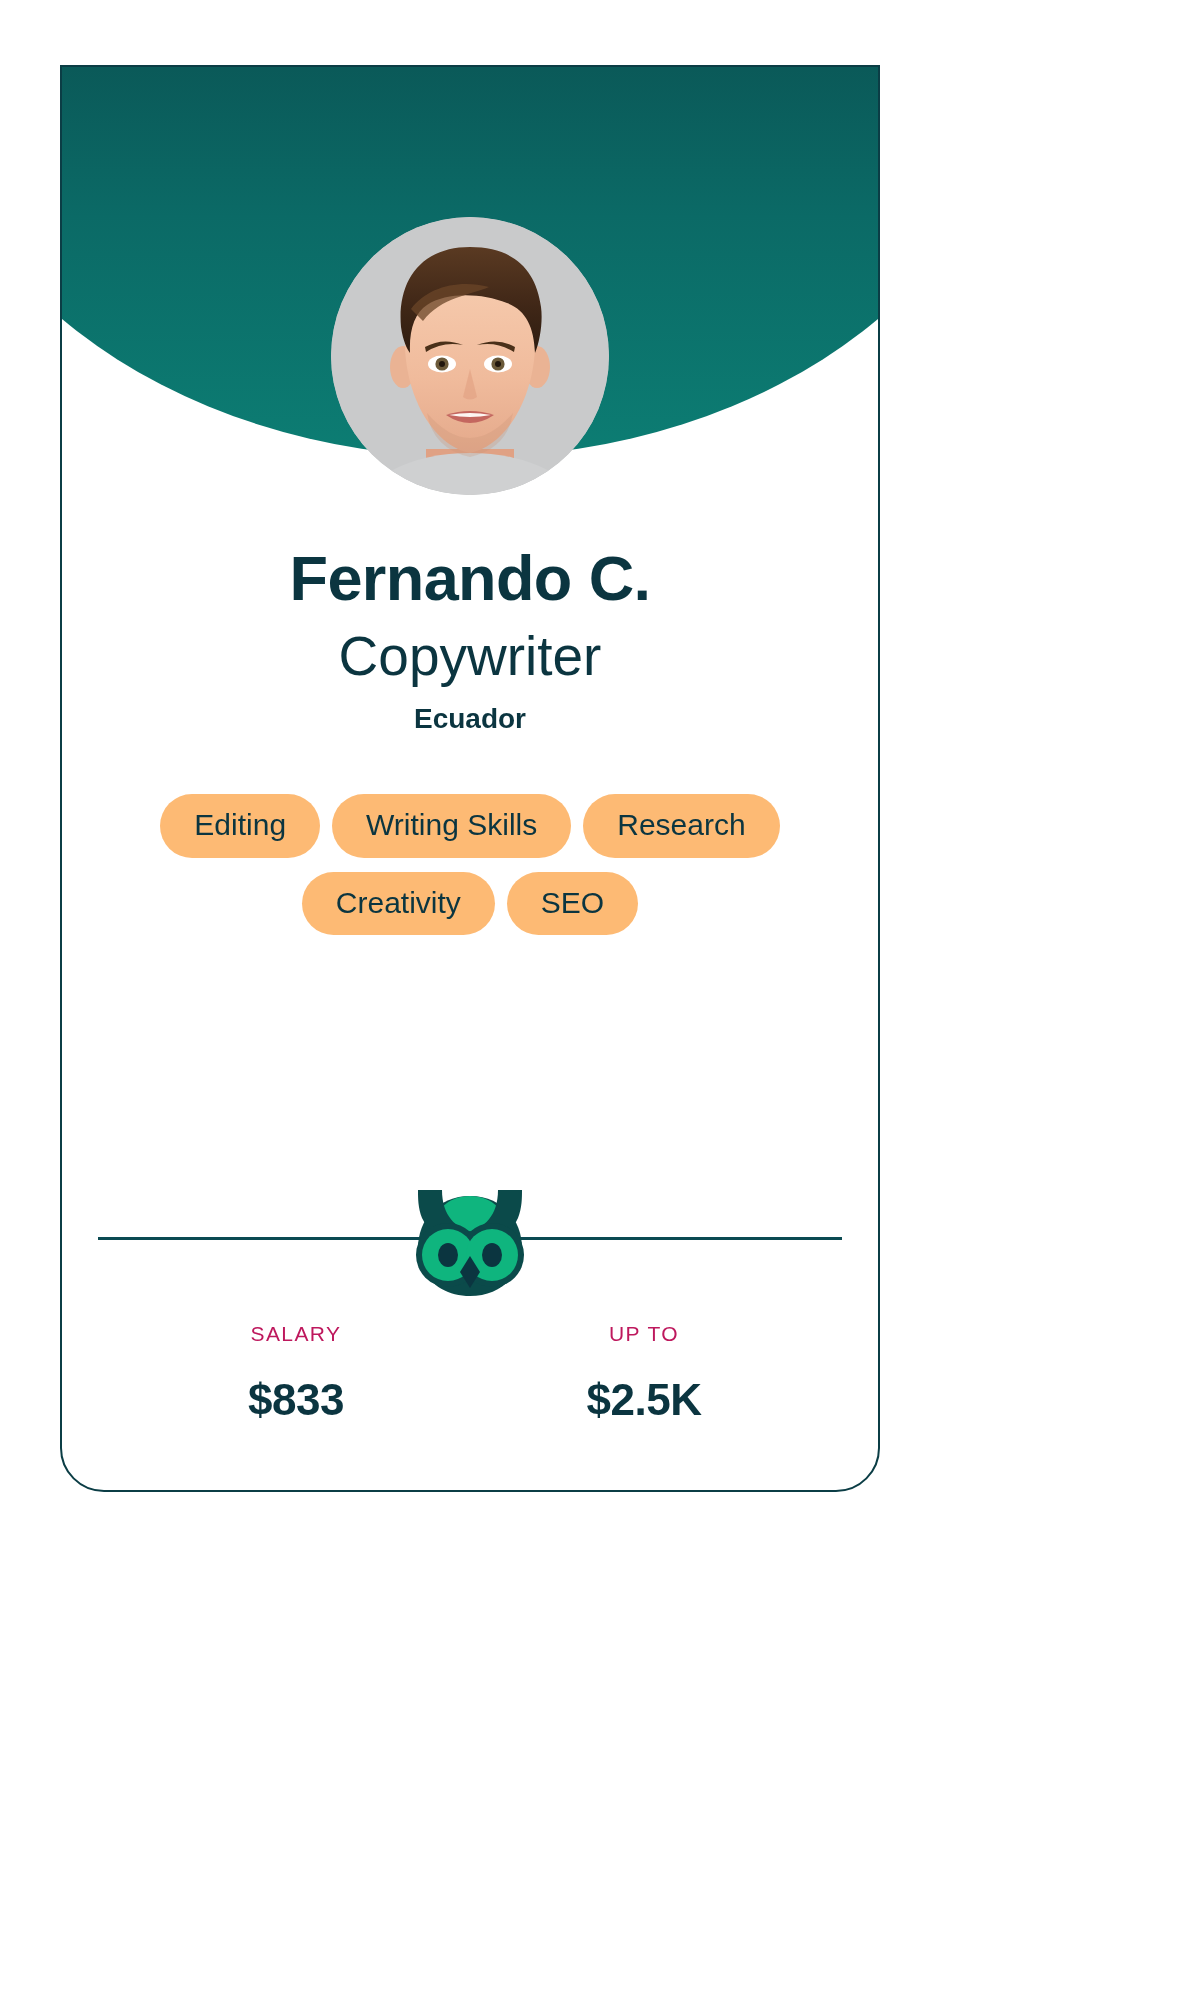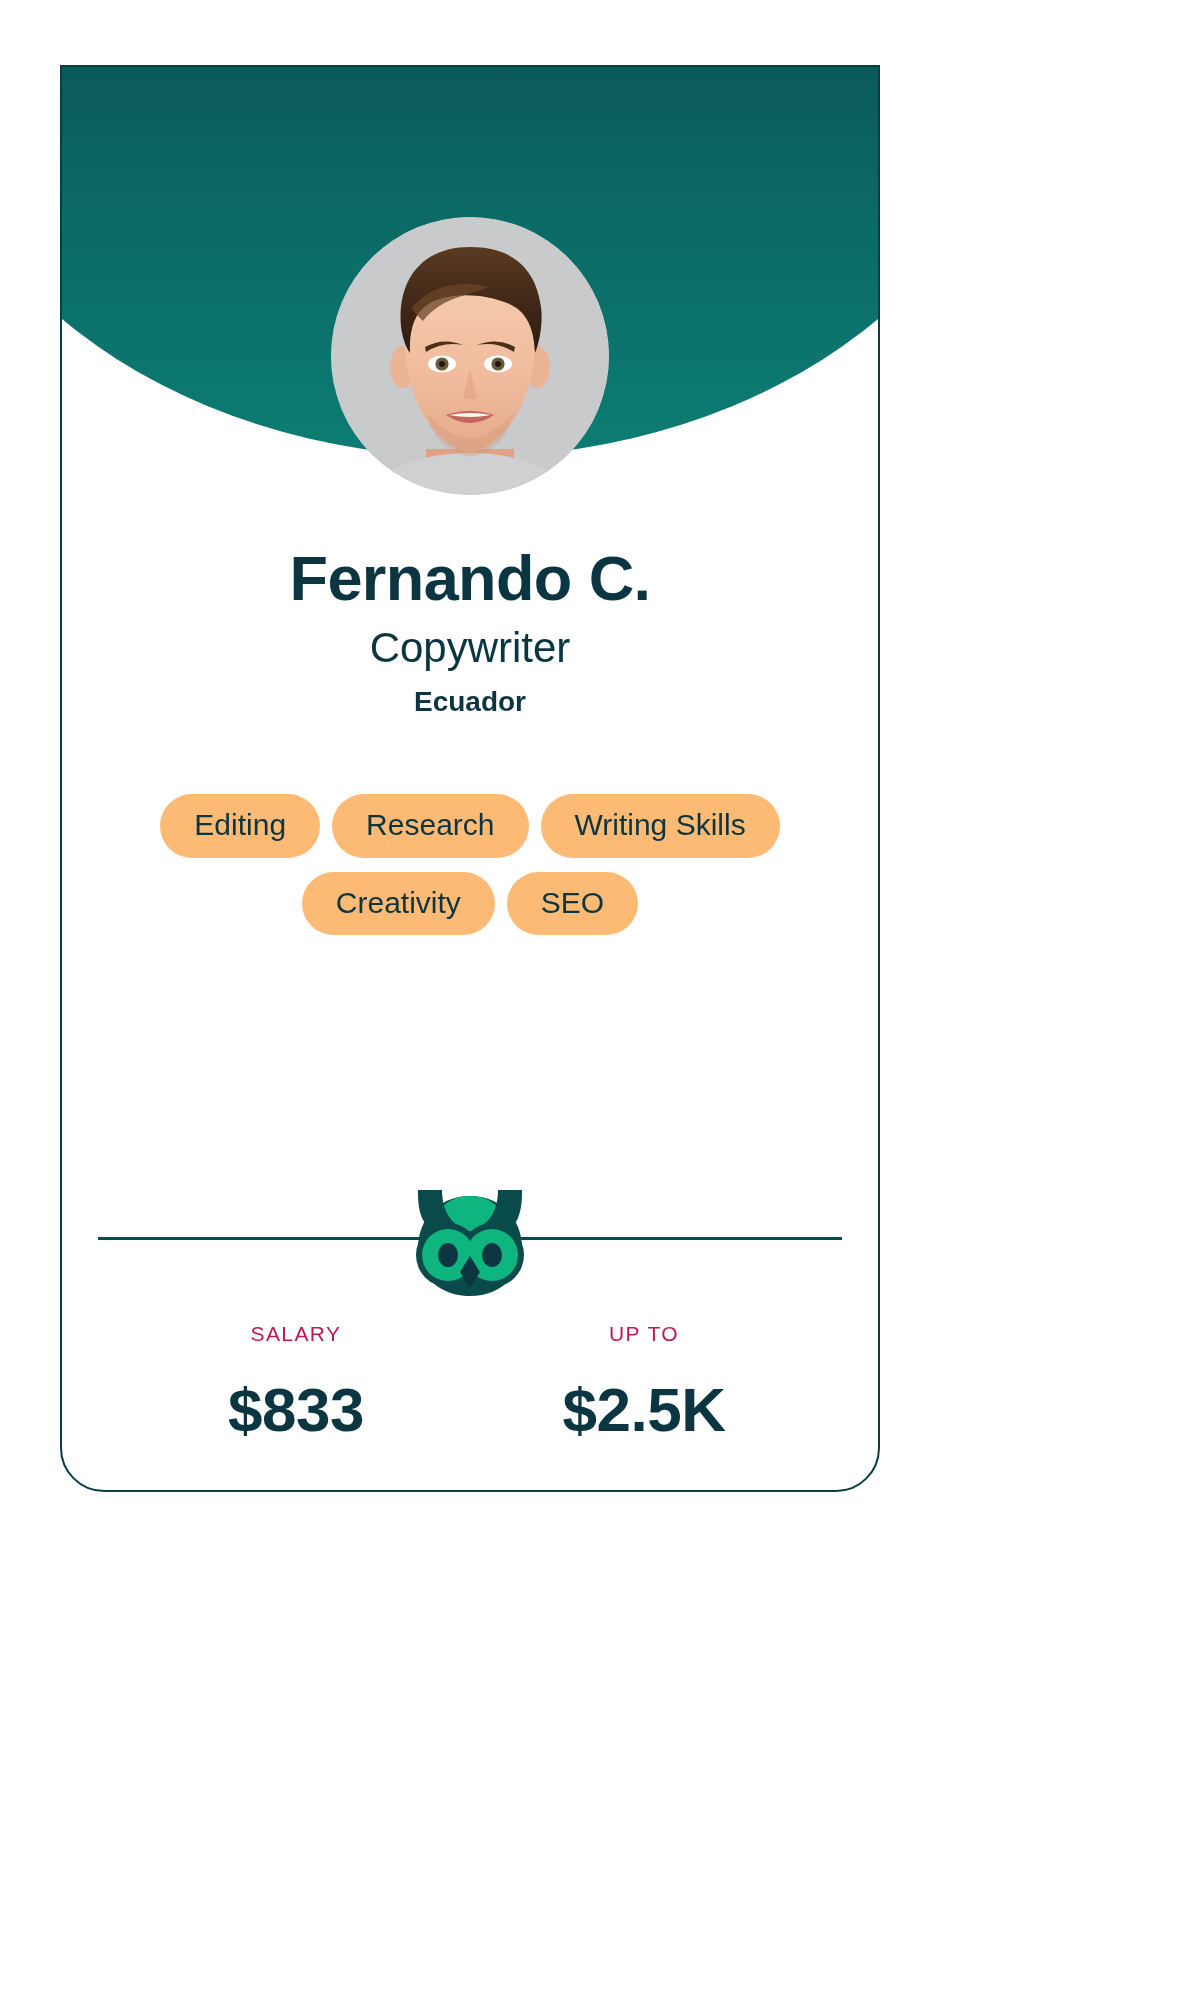--- a/index.html
+++ b/index.html
@@ -85,21 +85,21 @@
   }
   .person-name {
     font-size: 63px;
     font-weight: 700;
     letter-spacing: -0.6px;
     color: #0b3540;
     line-height: 1.05;
     margin: 0;
   }
   .person-role {
-    font-size: 42px;
+    font-size: 55px;
     font-weight: 400;
     color: #0b3540;
     line-height: 1.3;
     margin: 10px 0 0 0;
   }
   .person-country {
     font-size: 28px;
     font-weight: 700;
     color: #0b3540;
     line-height: 1.3;
@@ -167,21 +167,21 @@
   }
   .stat-label {
     font-size: 21px;
     font-weight: 400;
     letter-spacing: 1.4px;
     color: #be185d;
     line-height: 1.2;
   }
   .stat-value {
     margin-top: 30px;
-    font-size: 62px;
+    font-size: 44px;
     font-weight: 700;
     letter-spacing: -0.5px;
     color: #0b3540;
     line-height: 1.1;
   }
 </style>
 </head>
 <body>
 
 <div id="page">
@@ -244,22 +244,22 @@
     </div>
 
     <div class="identity">
       <div class="person-name">Fernando C.</div>
       <div class="person-role">Copywriter</div>
       <div class="person-country">Ecuador</div>
     </div>
 
     <div class="skills">
       <span class="pill">Editing</span>
+      <span class="pill">Writing Skills</span>
       <span class="pill">Research</span>
-      <span class="pill">Writing Skills</span>
       <span class="pill">Creativity</span>
       <span class="pill">SEO</span>
     </div>
 
     <div class="divider-row">
       <div class="divider-line"></div>
       <svg class="owl-logo" viewBox="0 0 132 130">
 
         <path d="M66 24 C 98 24 118 48 118 76 C 118 104 96 124 66 124 C 36 124 14 104 14 76 C 14 48 34 24 66 24 Z" fill="#0b4a4a"></path>
 

